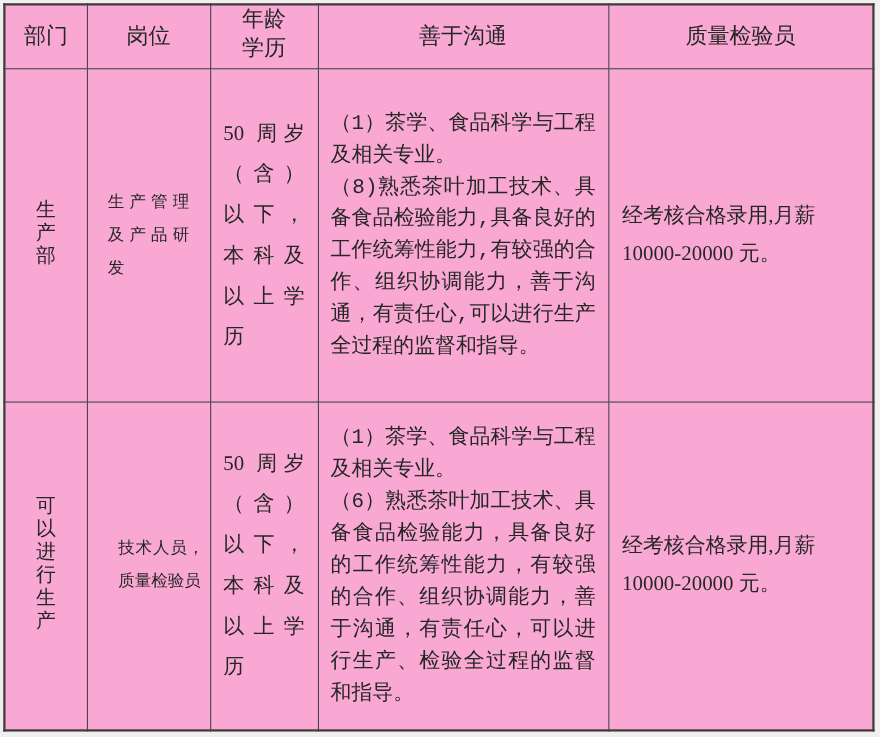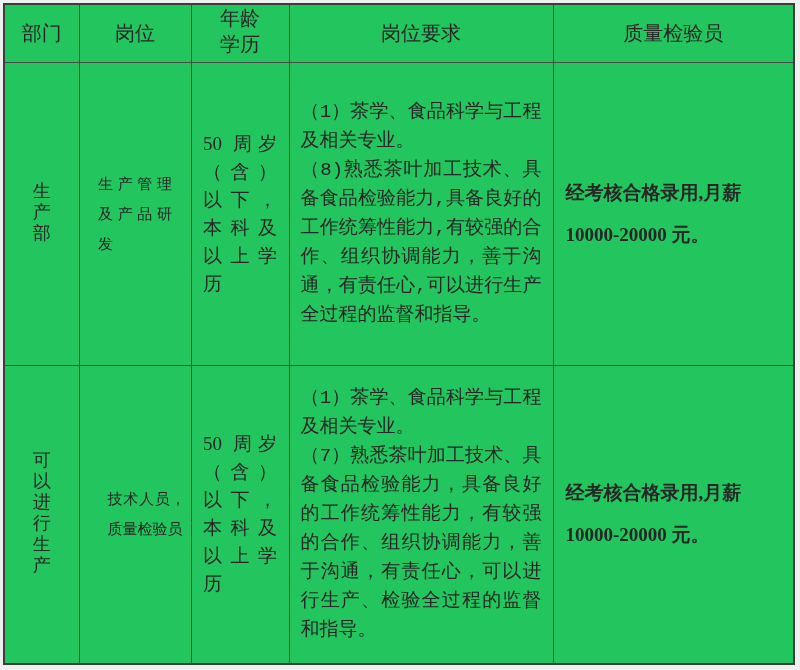--- a/index.html
+++ b/index.html
@@ -15,21 +15,21 @@
   .table-wrap {
     position: absolute;
     left: 3px;
     top: 3px;
   }
   table.recruit {
     border-collapse: collapse;
     table-layout: fixed;
     width: 790px;
     height: 660px;
-    background: #22c55e;
+    background: #f9a8d4;
     border: 2px solid #3c3c3c;
   }
   table.recruit th,
   table.recruit td {
     border: 1px solid #474747;
     vertical-align: middle;
     font-weight: normal;
     padding: 0;
     overflow: hidden;
   }
@@ -75,21 +75,21 @@
     word-break: normal;
   }
   .pos-narrow { width: 74px; }
   .pos-wide   { width: 78px; margin-left: 28px; }
 
   
   .age-text {
     width: 74px;
     margin: 0 auto;
     font-size: 19px;
-    line-height: 28px;
+    line-height: 37px;
     text-align: justify;
     text-justify: inter-character;
   }
 
   
   td.req-cell { vertical-align: middle; font-family: Liberation Mono, monospace; }
   .req-inner {
     padding: 4px 11px;
   }
   .req-inner p {
@@ -97,23 +97,22 @@
     font-size: 19px;
     line-height: 29px;
     text-align: justify;
     text-justify: inter-character;
   }
 
   
   .salary-text {
     padding: 0 12px;
     font-size: 19px;
-    line-height: 42px;
+    line-height: 34px;
     text-align: left;
-    font-weight: bold;
   }
 </style>
 </head>
 <body>
 
 <div class="table-wrap">
   <table class="recruit">
     <colgroup>
       <col class="c-dept">
       <col class="c-pos">
@@ -127,21 +126,21 @@
       <th>
         <div class="hdr">部门</div>
       </th>
       <th>
         <div class="hdr">岗位</div>
       </th>
       <th>
         <div class="hdr hdr-narrow">年龄学历</div>
       </th>
       <th>
-        <div class="hdr">岗位要求</div>
+        <div class="hdr">善于沟通</div>
       </th>
       <th>
         <div class="hdr">质量检验员</div>
       </th>
     </tr>
 
     <tr class="body-row-1">
       <td>
         <div class="dept-text">生产部</div>
       </td>
@@ -168,21 +167,21 @@
       </td>
       <td>
         <div class="pos-text pos-wide">技术人员，质量检验员</div>
       </td>
       <td>
         <div class="age-text">50 周岁（含）以下，本科及以上学历</div>
       </td>
       <td class="req-cell">
         <div class="req-inner">
           <p>（1）茶学、食品科学与工程及相关专业。</p>
-          <p>（7）熟悉茶叶加工技术、具备食品检验能力，具备良好的工作统筹性能力，有较强的合作、组织协调能力，善于沟通，有责任心，可以进行生产、检验全过程的监督和指导。</p>
+          <p>（6）熟悉茶叶加工技术、具备食品检验能力，具备良好的工作统筹性能力，有较强的合作、组织协调能力，善于沟通，有责任心，可以进行生产、检验全过程的监督和指导。</p>
         </div>
       </td>
       <td>
         <div class="salary-text">经考核合格录用,月薪10000-20000 元。</div>
       </td>
     </tr>
   </tbody>
     </table>
 </div>
 

